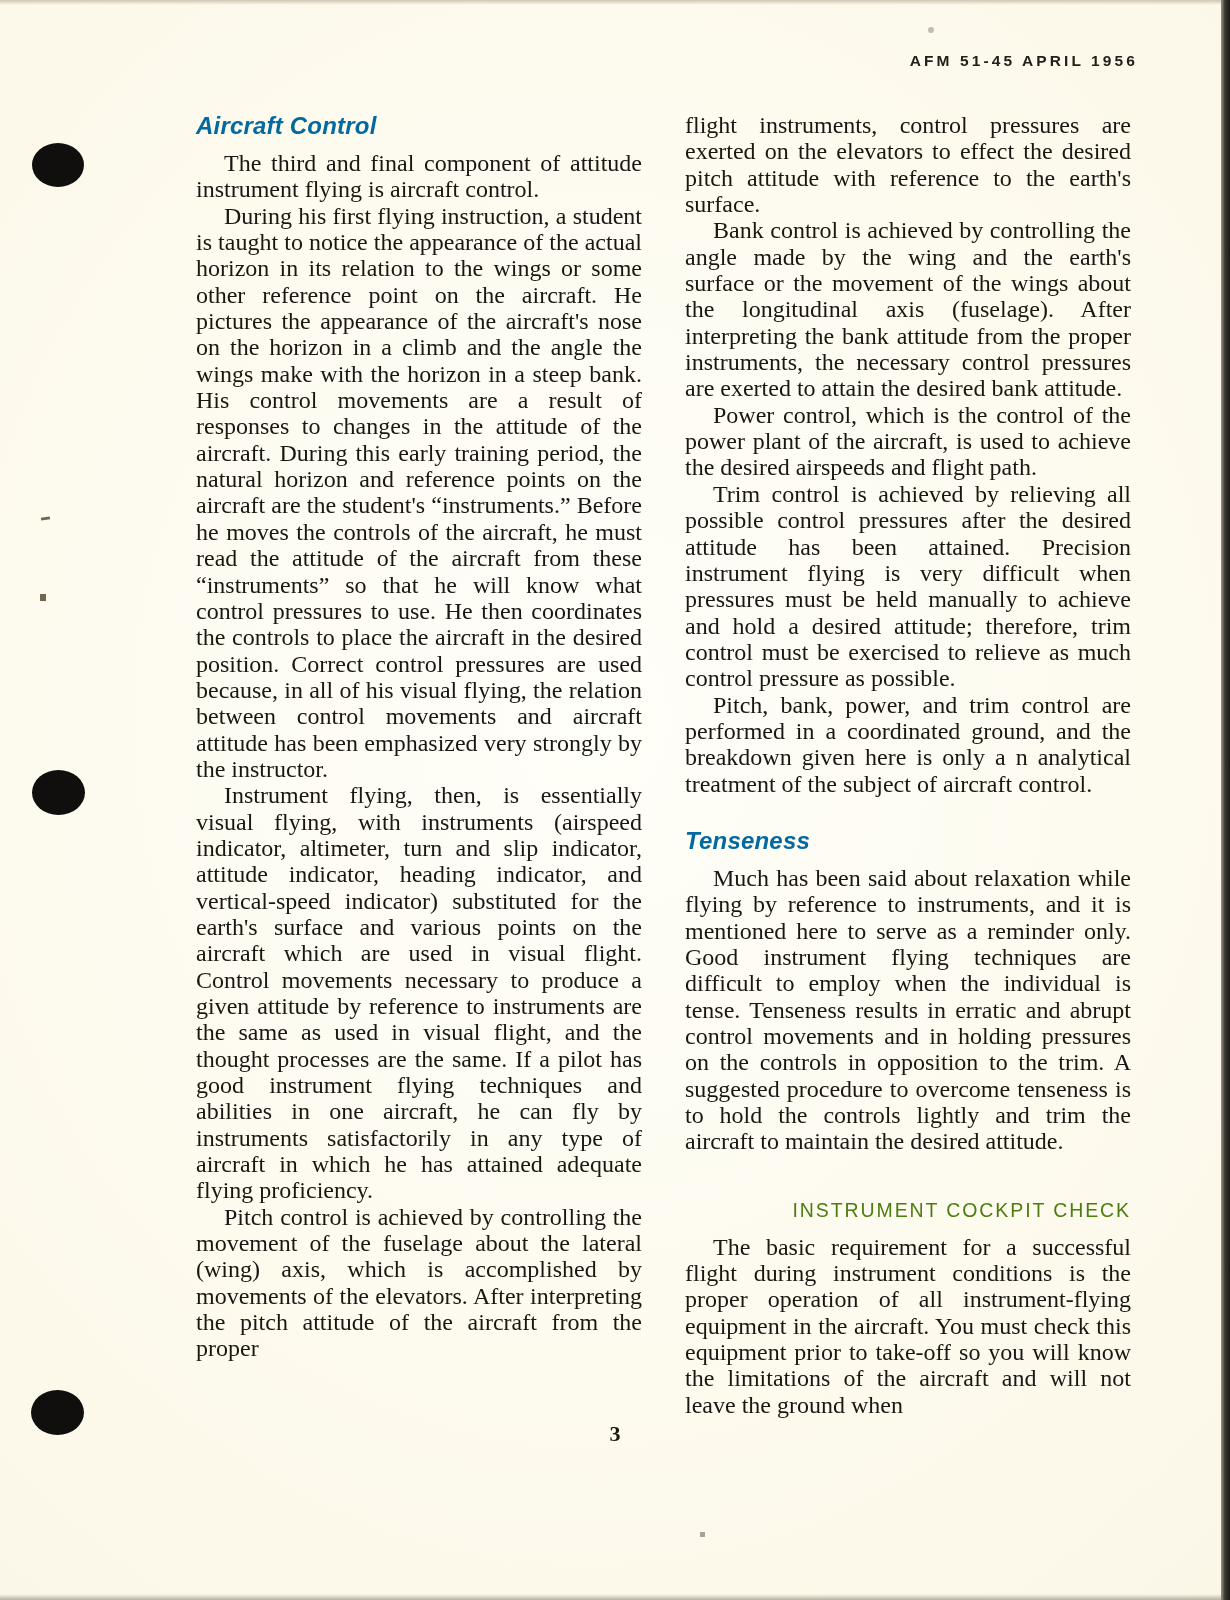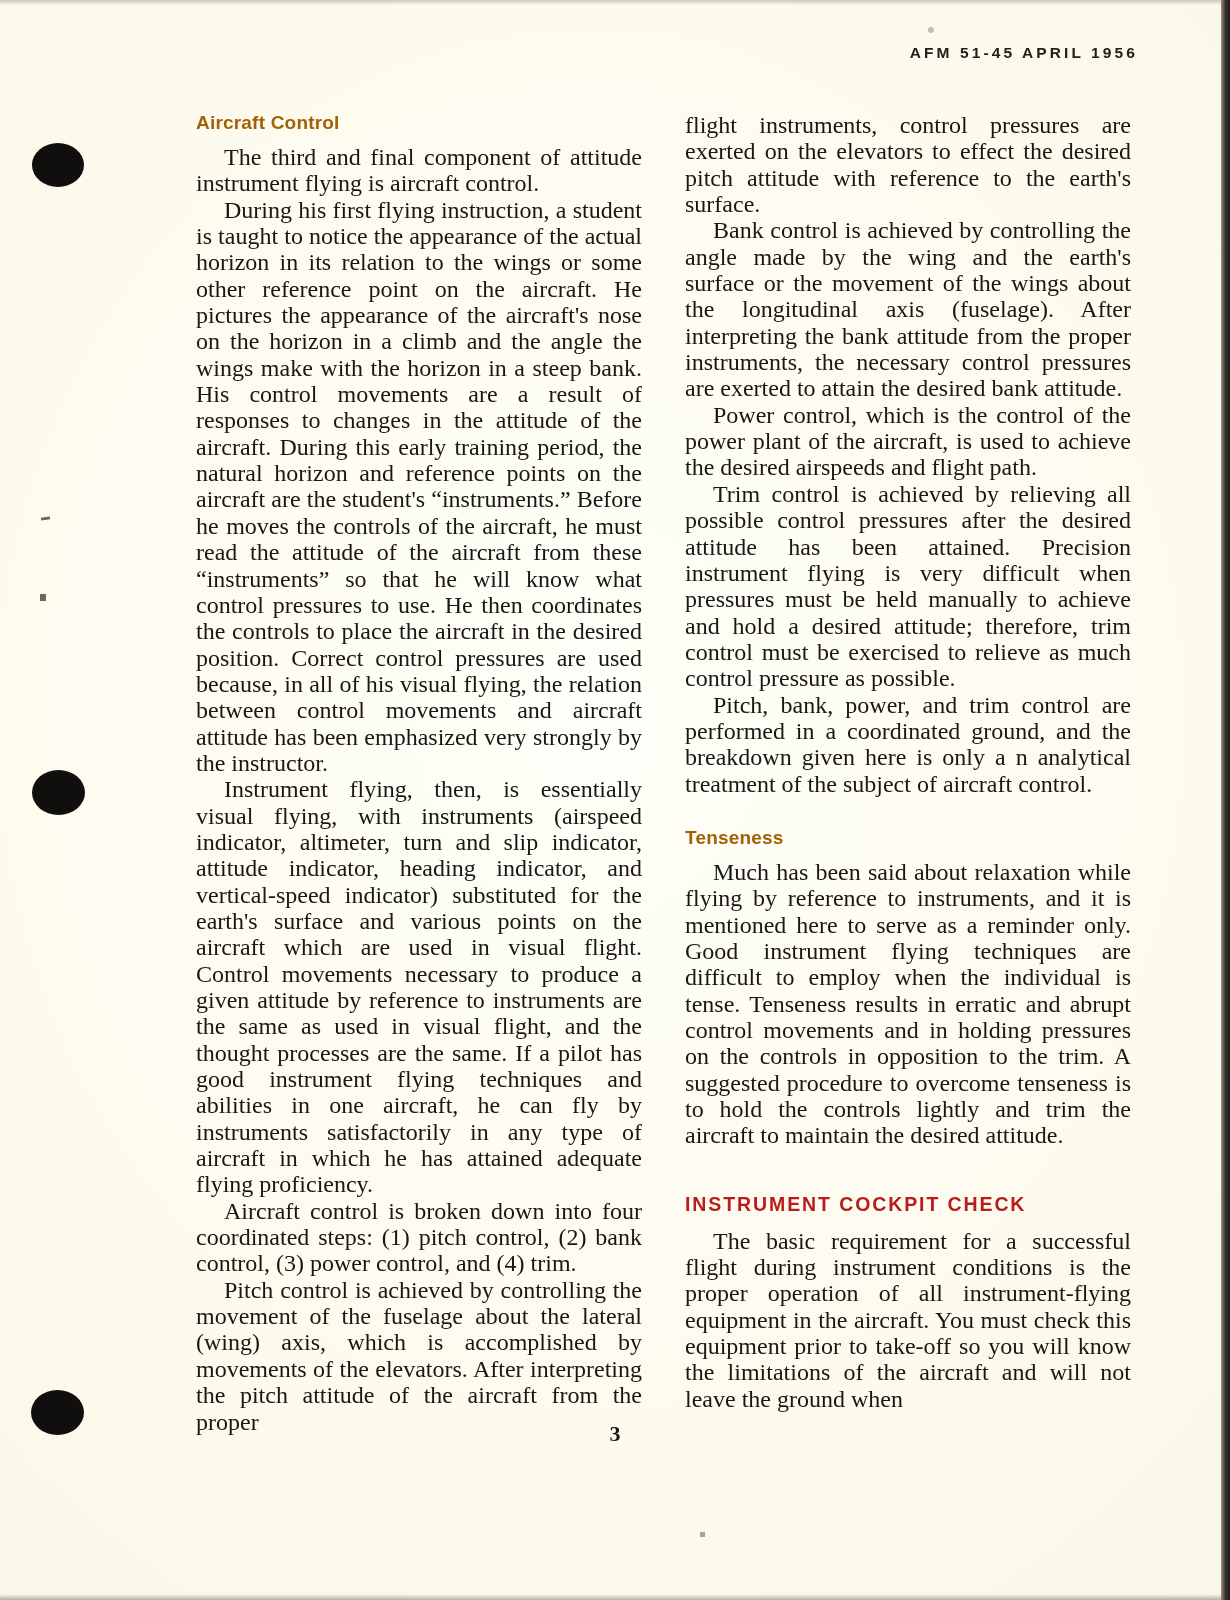--- a/index.html
+++ b/index.html
@@ -58,21 +58,21 @@
 
   
   .speck {
     position: absolute;
     background: #5a4b33;
     opacity: .85;
   }
 
   .header {
     position: absolute;
-    top: 44px;
+    top: 52px;
     right: 92px;
     font-family: "Liberation Sans", "DejaVu Sans", sans-serif;
     font-weight: bold;
     font-size: 15.5px;
     letter-spacing: 3.1px;
     color: #23201b;
     margin-left: 36px;
   }
 
   .columns {
@@ -83,36 +83,37 @@
     display: flex;
     gap: 43px;
   }
   .col {
     width: 446px;
   }
 
   h2.sec {
     font-family: "Liberation Sans", "DejaVu Sans", sans-serif;
     font-weight: bold;
-    font-size: 19px;
+    font-size: 24px;
     letter-spacing: 0.2px;
     margin: 0 0 10px 0;
-    color: #a16207;
+    color: #0369a1;
+    font-style: italic;
   }
   h2.sec.spaced-top {
     margin-top: 30px;
   }
   h3.major {
     font-family: "Liberation Sans", "DejaVu Sans", sans-serif;
-    font-weight: bold;
+    font-weight: normal;
     font-size: 19.5px;
     letter-spacing: 1.9px;
-    text-align: left;
+    text-align: right;
     margin: 44px 0 12px 0;
-    color: #b91c1c;
+    color: #4d7c0f;
   }
 
   p.body {
     margin: 0;
     font-size: 24px;
     line-height: 26.35px;
     text-align: justify;
     text-justify: inter-word;
     text-indent: 28px;
     hyphens: manual;
@@ -155,21 +156,20 @@
 
   <div class="header">AFM 51-45 APRIL 1956</div>
 
   <div class="columns">
 
     <div class="col">
       <h2 class="sec">Aircraft Control</h2>
       <p class="body">The third and final component of attitude instrument flying is aircraft control.</p>
       <p class="body">During his first flying instruction, a student is taught to notice the appearance of the actual horizon in its relation to the wings or some other reference point on the aircraft. He pictures the appearance of the aircraft's nose on the horizon in a climb and the angle the wings make with the horizon in a steep bank. His control movements are a result of responses to changes in the attitude of the aircraft. During this early training period, the natural horizon and reference points on the aircraft are the student's “instruments.” Before he moves the controls of the aircraft, he must read the attitude of the aircraft from these “instruments” so that he will know what control pressures to use. He then coordinates the controls to place the aircraft in the desired position. Correct control pressures are used because, in all of his visual flying, the relation between control movements and aircraft attitude has been emphasized very strongly by the instructor.</p>
       <p class="body">Instrument flying, then, is essentially visual flying, with instruments (airspeed indicator, altimeter, turn and slip indicator, attitude indicator, heading indicator, and vertical-speed indicator) substituted for the earth's surface and various points on the aircraft which are used in visual flight. Control movements necessary to produce a given attitude by reference to instruments are the same as used in visual flight, and the thought processes are the same. If a pilot has good instrument flying techniques and abilities in one aircraft, he can fly by instruments satisfactorily in any type of aircraft in which he has attained adequate flying proficiency.</p>
-      <p class="body">Aircraft control is broken down into four coordinated steps: (1) pitch control, (2) bank control, (3) power control, and (4) trim.</p>
       <p class="body">Pitch control is achieved by controlling the movement of the fuselage about the lateral (wing) axis, which is accomplished by movements of the elevators. After interpreting the pitch attitude of the aircraft from the proper</p>
     </div>
 
     <div class="col">
       <p class="body" style="text-indent:0">flight instruments, control pressures are exerted on the elevators to effect the desired pitch attitude with reference to the earth's surface.</p>
       <p class="body">Bank control is achieved by controlling the angle made by the wing and the earth's surface or the movement of the wings about the longitudinal axis (fuselage). After interpreting the bank attitude from the proper instruments, the necessary control pressures are exerted to attain the desired bank attitude.</p>
       <p class="body">Power control, which is the control of the power plant of the aircraft, is used to achieve the desired airspeeds and flight path.</p>
       <p class="body">Trim control is achieved by relieving all possible control pressures after the desired attitude has been attained. Precision instrument flying is very difficult when pressures must be held manually to achieve and hold a desired attitude; therefore, trim control must be exercised to relieve as much control pressure as possible.</p>
       <p class="body">Pitch, bank, power, and trim control are performed in a coordinated ground, and the breakdown given here is only a n analytical treatment of the subject of aircraft control.</p>
 

